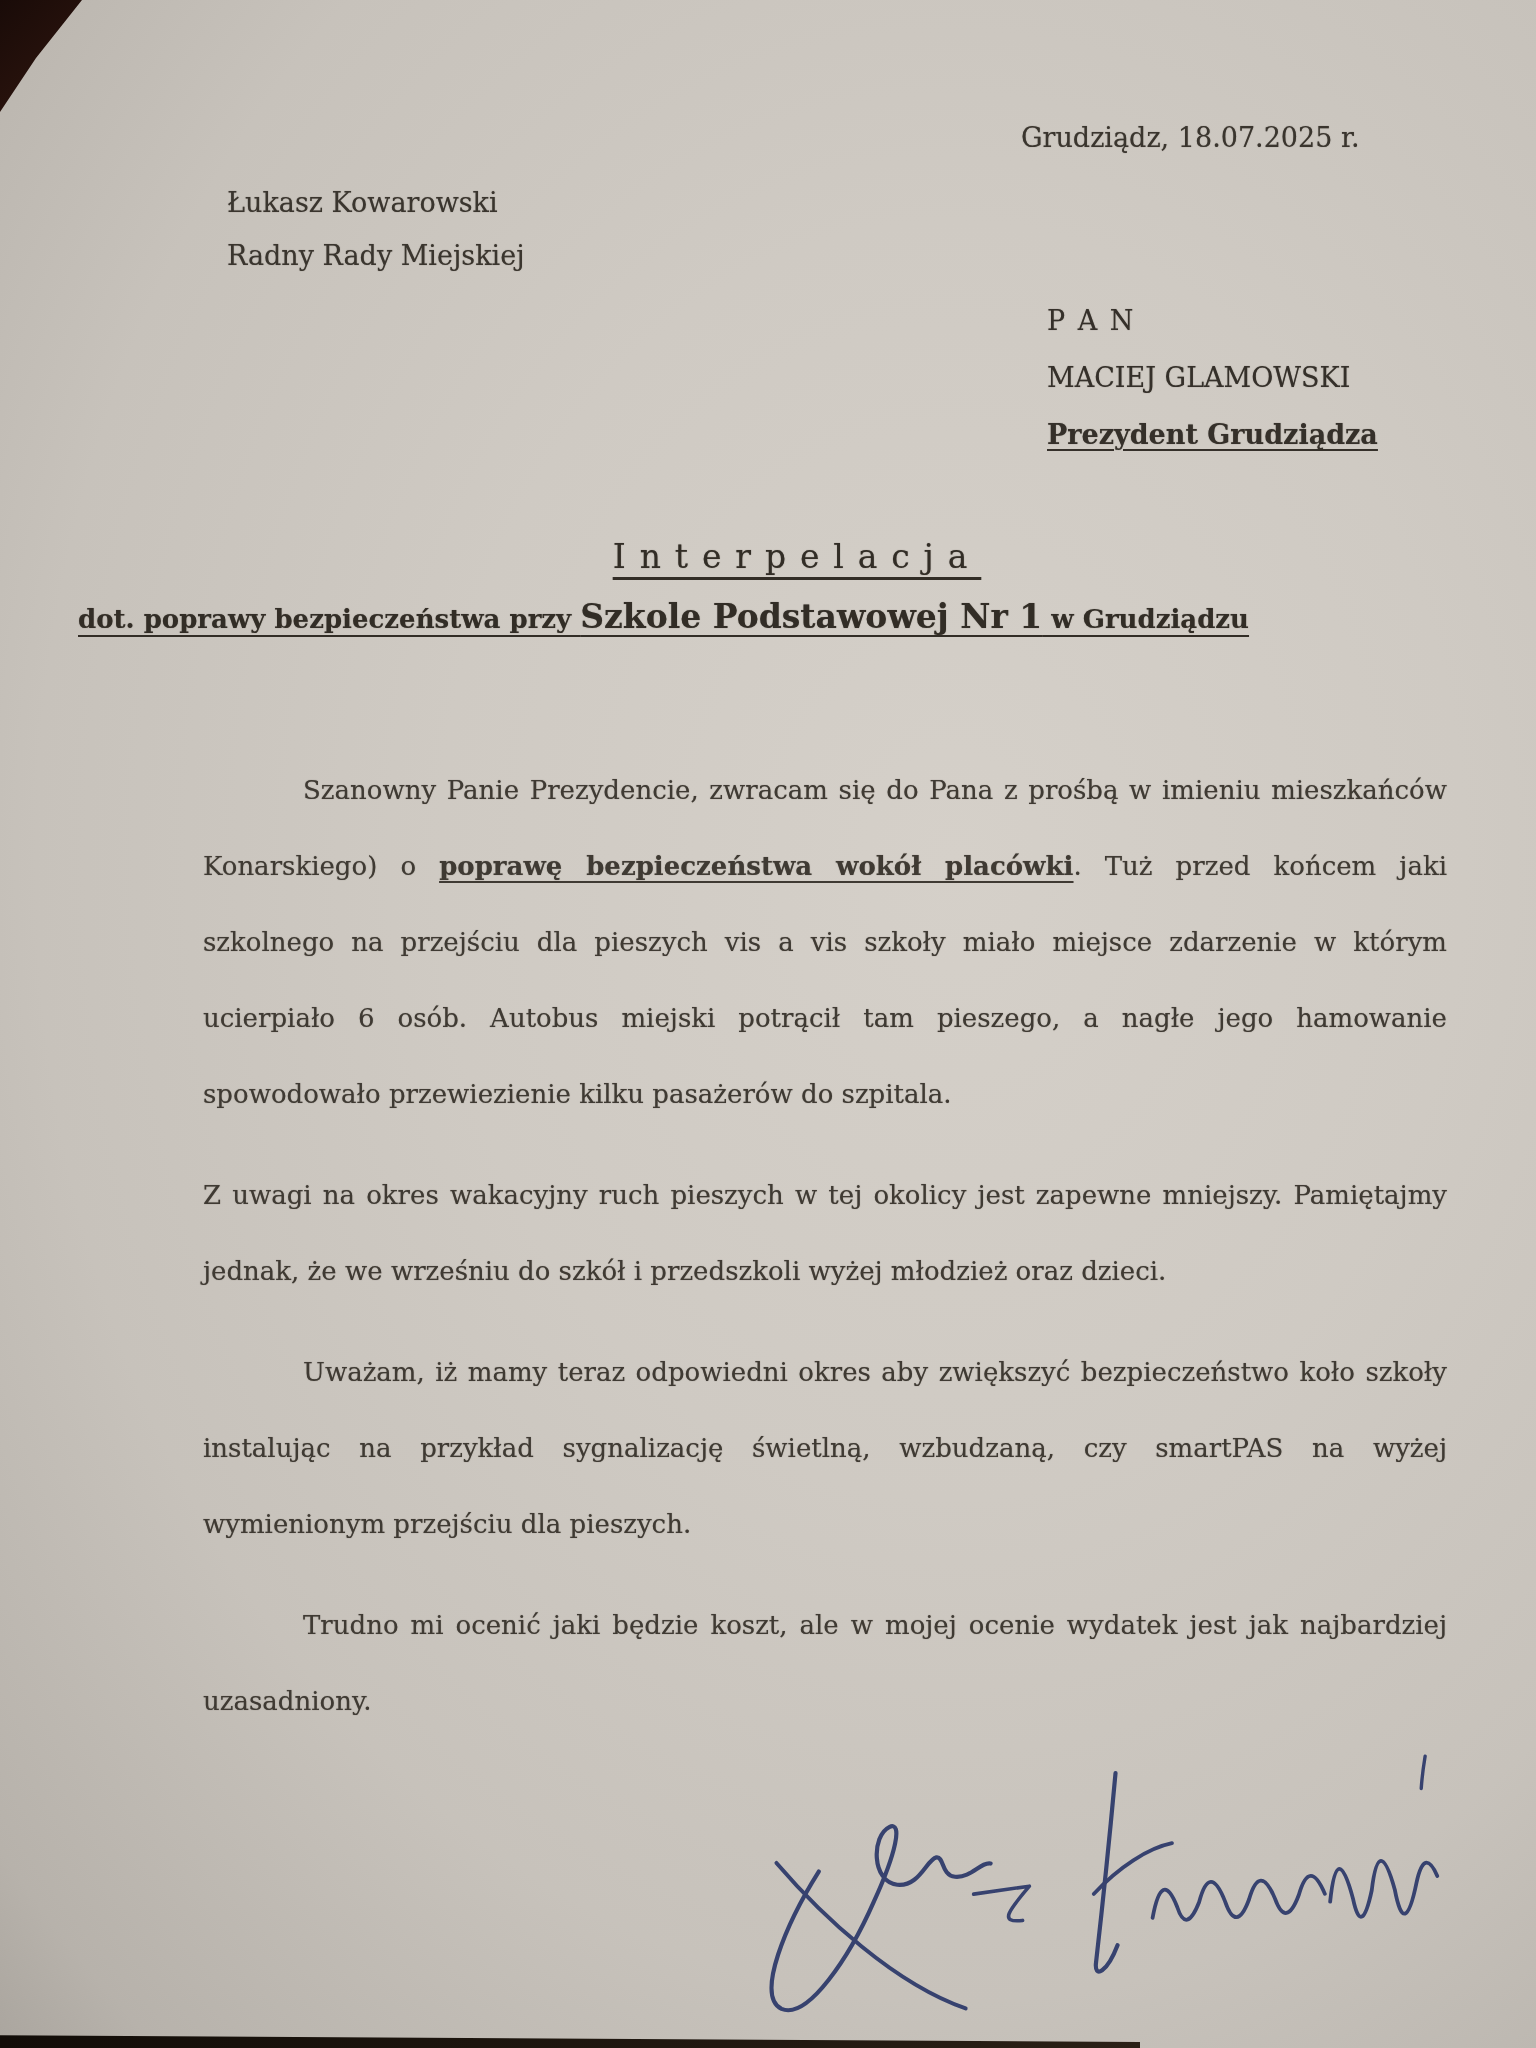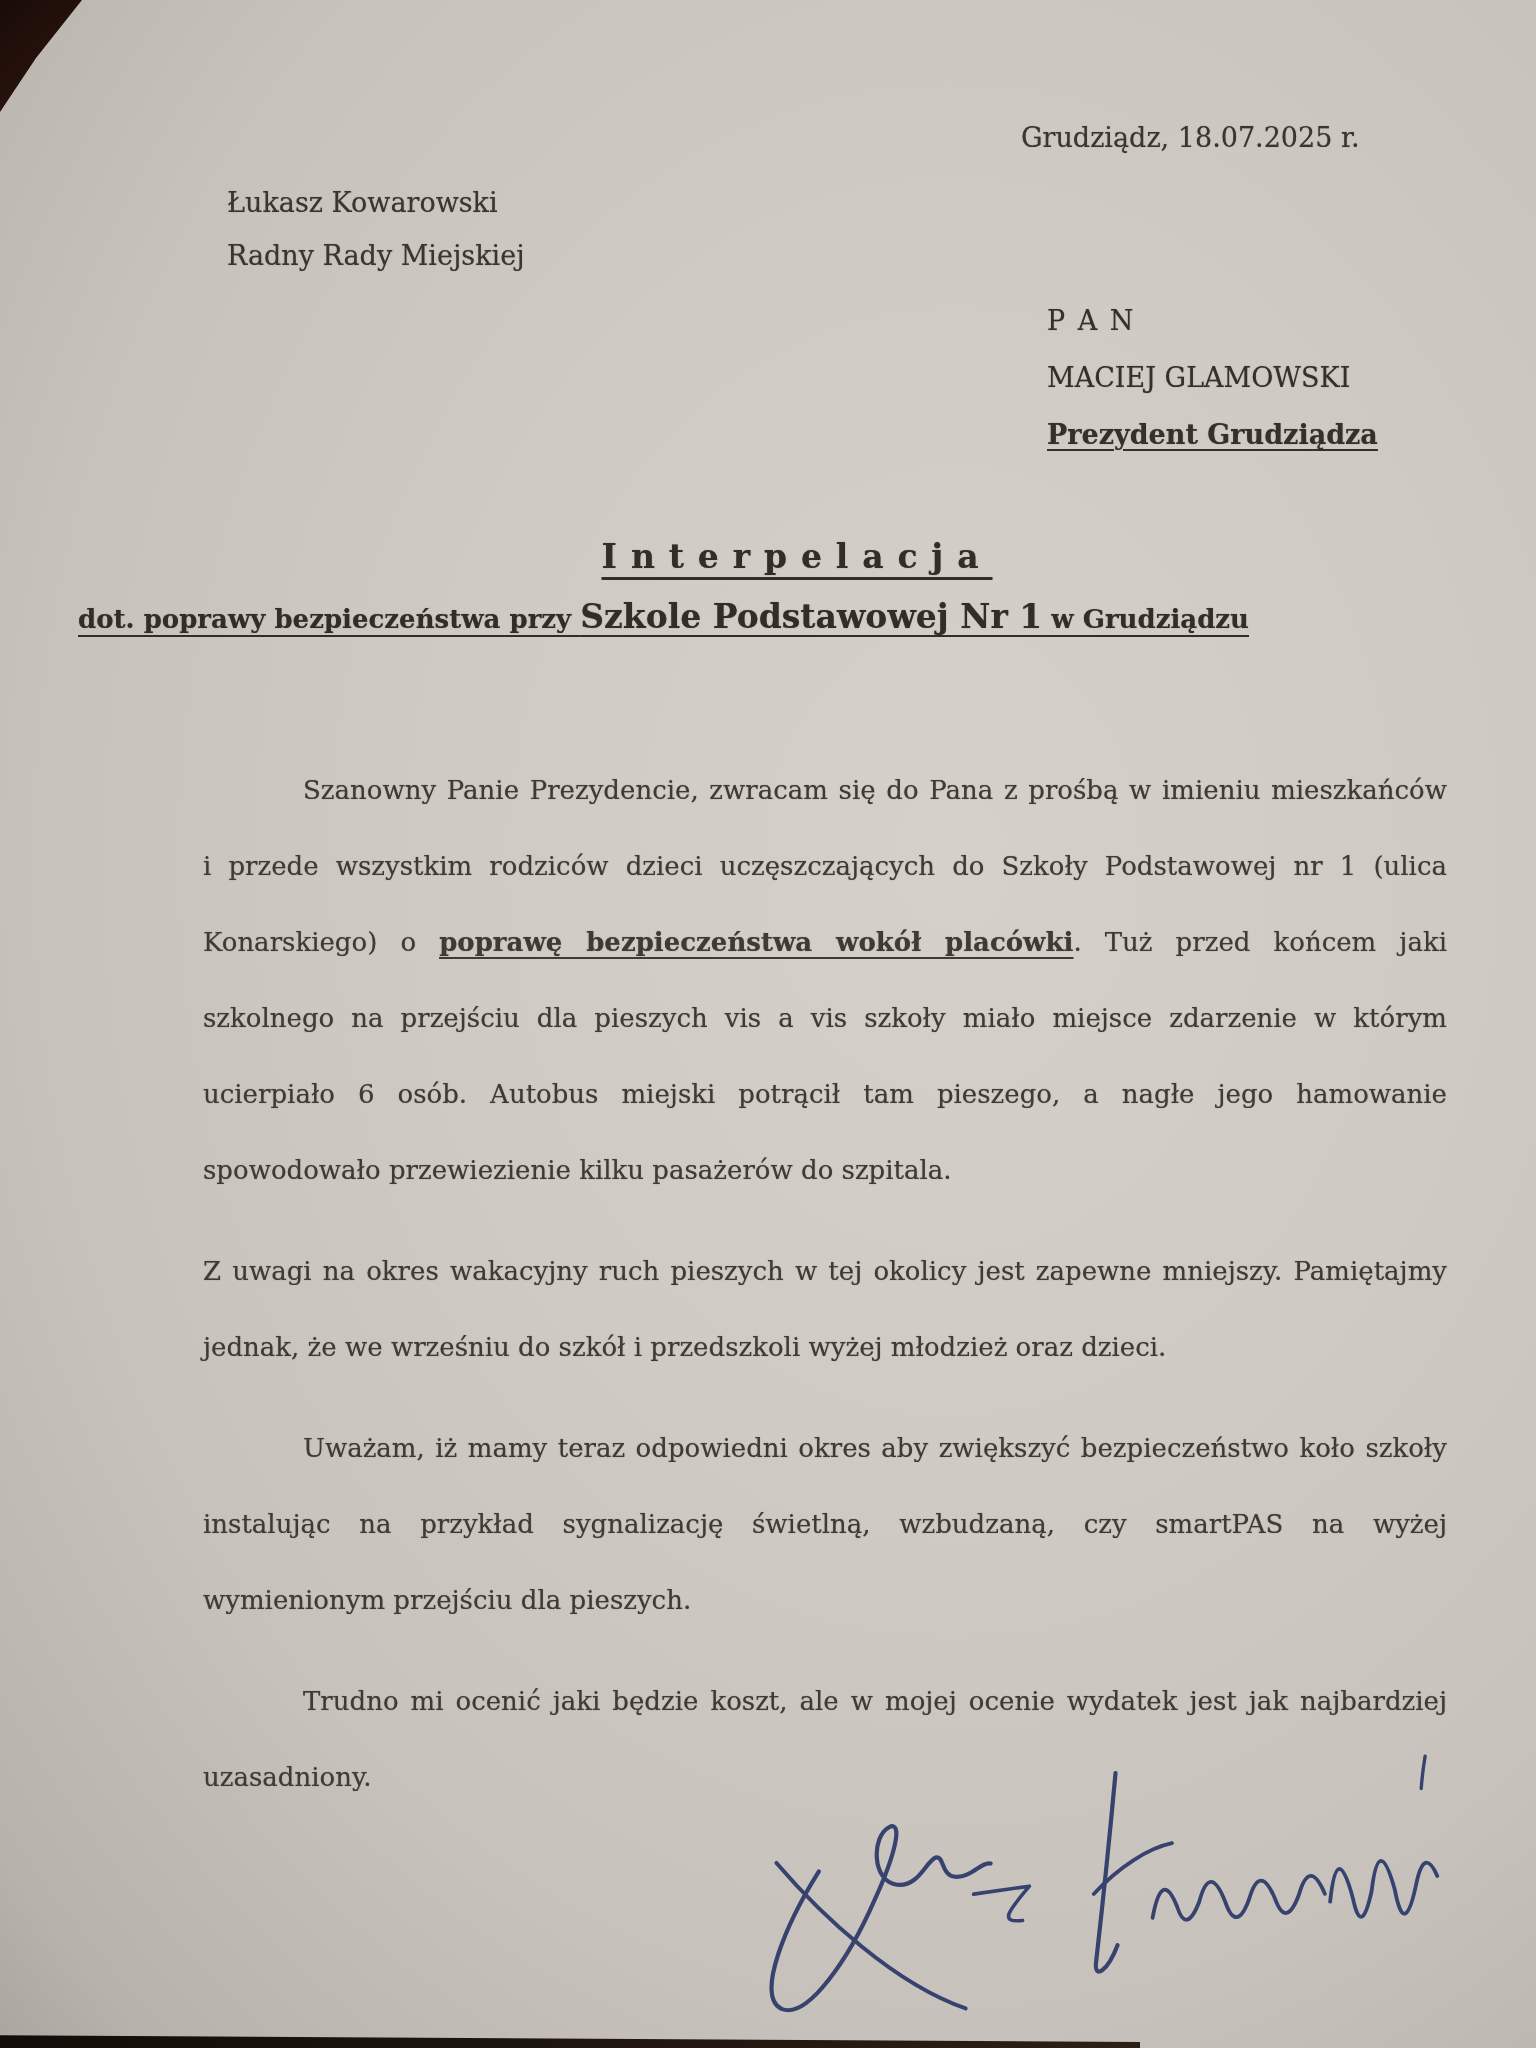--- a/index.html
+++ b/index.html
@@ -47,21 +47,21 @@
     font-weight: bold;
     text-decoration: underline;
     text-decoration-thickness: 2px;
     text-underline-offset: 5px;
   }
   .title-row {
     position: absolute; left: 0; top: 537px; width: 100%;
     text-align: center; padding-left: 58px; box-sizing: border-box;
   }
   .title-row .title {
-    font-size: 33px; font-weight: bold; color: #322d26;
+    font-size: 33px; font-weight: normal; color: #322d26;
     letter-spacing: 0.42em;
     text-decoration: underline;
     text-decoration-thickness: 2.5px;
     text-underline-offset: 9px;
   }
   .subject-row {
     position: absolute; left: 0; top: 597px; width: 100%;
     text-align: left; padding-left: 78px; box-sizing: border-box;
     color: #322d26;
   }
@@ -131,21 +131,20 @@
     <span class="title">Interpelacja</span>
   </div>
 
   <div class="subject-row txt">
     <span class="sm">dot. poprawy bezpieczeństwa przy </span><span class="lg">Szkole Podstawowej Nr 1</span><span class="sm"> w Grudziądzu</span>
   </div>
 
   <div class="body-block txt">
       <div class="para">
         <div class="line just indent"><span>Szanowny Panie Prezydencie, zwracam się do Pana z prośbą w imieniu mieszkańców</span></div>
-        <div class="line just"><span>i przede wszystkim rodziców dzieci uczęszczających do Szkoły Podstawowej nr 1 (ulica</span></div>
         <div class="line just"><span>Konarskiego) o </span><span class="em">poprawę bezpieczeństwa wokół placówki</span><span>. Tuż przed końcem jaki</span></div>
         <div class="line just"><span>szkolnego na przejściu dla pieszych vis a vis szkoły miało miejsce zdarzenie w którym</span></div>
         <div class="line just"><span>ucierpiało 6 osób. Autobus miejski potrącił tam pieszego, a nagłe jego hamowanie</span></div>
         <div class="line"><span>spowodowało przewiezienie kilku pasażerów do szpitala.</span></div>
       </div>
       <div class="para">
         <div class="line just"><span>Z uwagi na okres wakacyjny ruch pieszych w tej okolicy jest zapewne mniejszy. Pamiętajmy</span></div>
         <div class="line"><span>jednak, że we wrześniu do szkół i przedszkoli wyżej młodzież oraz dzieci.</span></div>
       </div>
       <div class="para">

